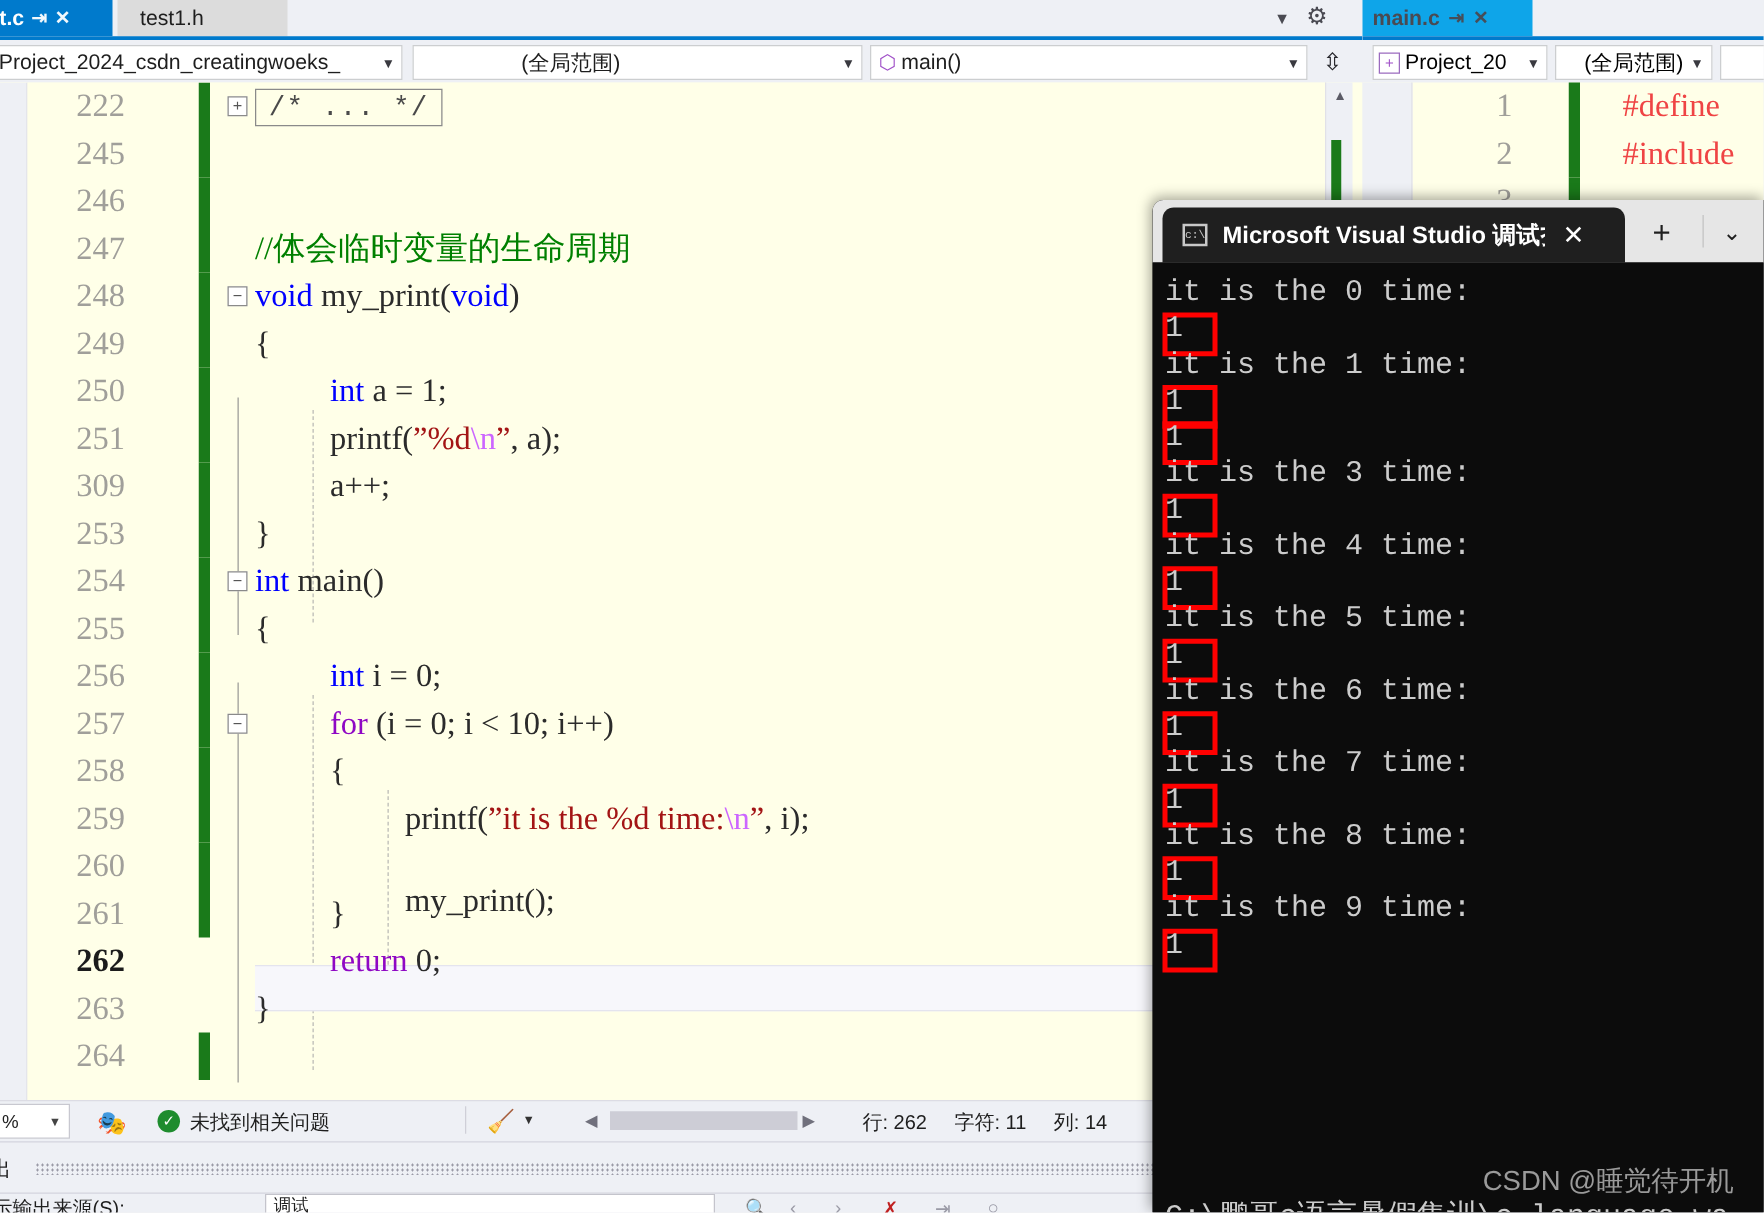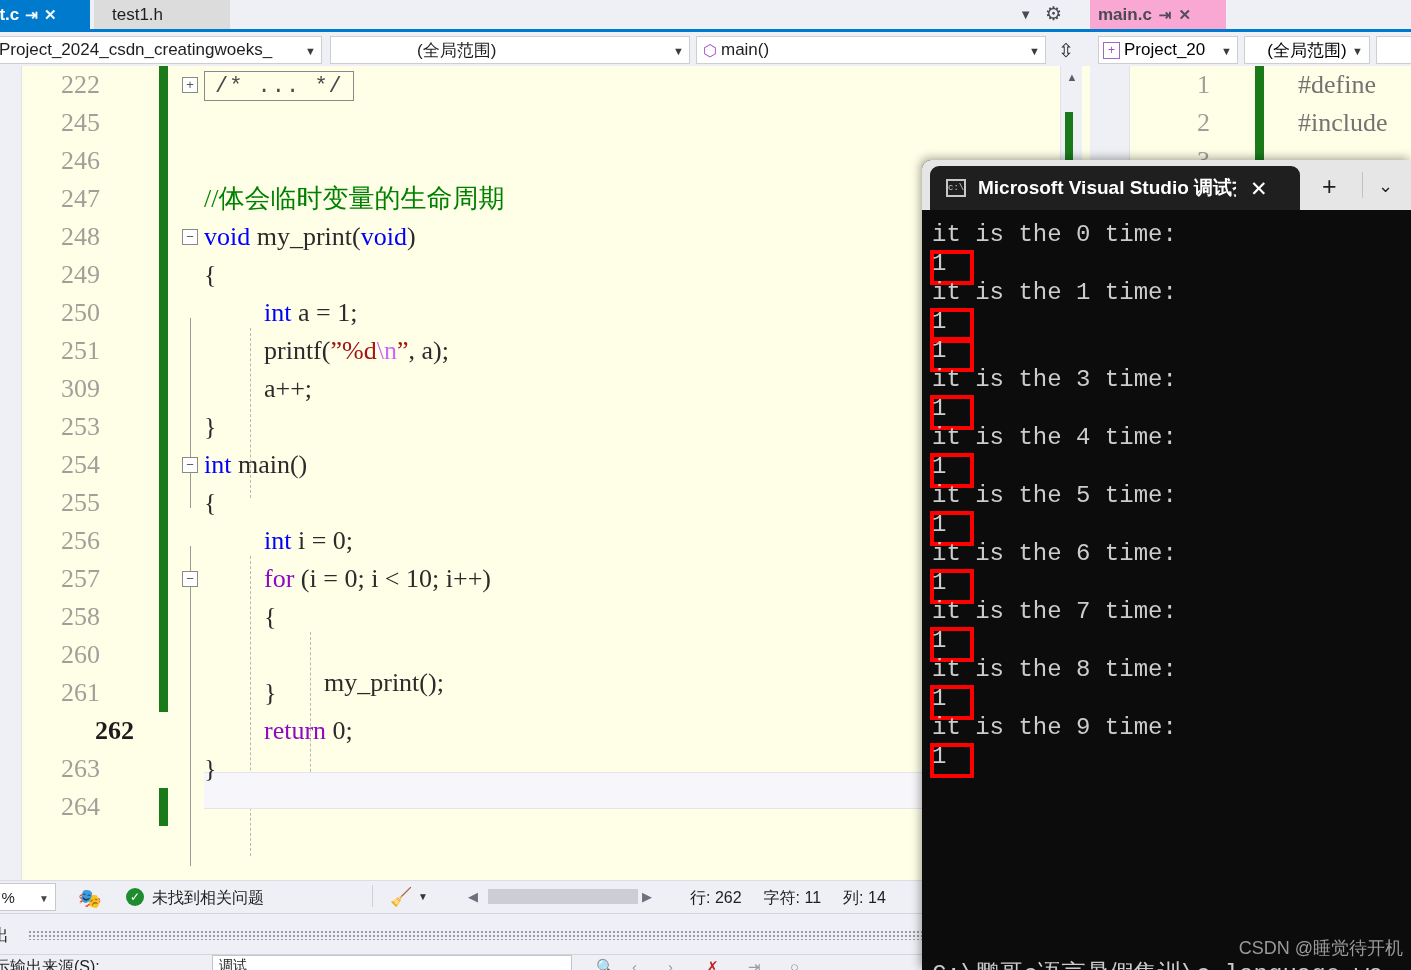--- a/index.html
+++ b/index.html
@@ -107,21 +107,21 @@
     font-size: 26px;
     color: #2b2b2b;
   }
   .ln {
     position: absolute; left: 0; width: 78px;
     text-align: right;
     color: #a09f9a;
     font-family: "Liberation Serif", serif;
     font-size: 26px;
   }
-  .ln.current { color: #1c1c1c; font-weight: bold; margin-left: 34px; }
+  .ln.current { color: #1c1c1c; font-weight: bold; }
   .changebar {
     position: absolute; left: 137px; width: 9px; height: 38px;
     background: #1a7a1a;
   }
   .txt {
     position: absolute; left: 182px;
     white-space: pre;
   }
   .kw      { color: #0000ff; }
   .kw2     { color: #8f08c4; text-align: right; }
@@ -237,21 +237,21 @@
   }
   .dock-ico { position: absolute; top: 3px; font-size: 15px; color: #9a9aa6; }
 
   
   #right-pane {
     position: absolute; left: 1090px; top: 0; width: 321px; height: 970px;
     background: #eef0f5;
   }
   #right-tab {
     position: absolute; left: 0; top: 0; height: 29px; width: 136px;
-    background: #f9a8d4; color: #4a4a52;
+    background: #0ea5e9; color: #4a4a52;
     display: flex; align-items: center; gap: 7px;
     padding: 0 8px; font-size: 17px; font-weight: bold;
   }
   #right-navbar {
     position: absolute; left: 0; top: 29px; width: 321px; height: 37px;
     background: #eef0f5; border-top: 3px solid #007acc;
   }
   #r-combo-project {
     position: absolute; left: 8px; top: 4px; width: 140px; height: 28px;
     background: #fff; border: 1px solid #ccced0;
@@ -281,21 +281,21 @@
   #right-editor .r-margin {
     position: absolute; left: 0; top: 0; width: 40px; height: 96px;
     background: #eef0f5; border-right: 1px solid #e1e1e8;
   }
   .r-line {
     position: relative; height: 38px; line-height: 38px;
     font-family: "Liberation Serif", serif; font-size: 26px;
   }
   .r-ln { position: absolute; left: 40px; width: 80px; text-align: right; color: #a09f9a; }
   .r-bar { position: absolute; left: 165px; width: 9px; height: 38px; background: #1a7a1a; }
-  .r-txt { position: absolute; left: 208px; color: #737373; white-space: pre; }
+  .r-txt { position: absolute; left: 208px; color: #ef4444; white-space: pre; }
   #right-bottom-fill {
     position: absolute; left: 0; top: 162px; width: 321px; height: 808px;
     background: #eef0f5;
   }
 
   
   #console-win {
     position: absolute; left: 922px; top: 160px; width: 489px; height: 810px;
     background: #0c0c0c;
     border-radius: 9px 0 0 0;
@@ -359,22 +359,22 @@
   }
   .cline.boxed > span { position: relative; }
   #console-footer {
     position: absolute; left: 10px; top: 690px;
     font-family: "Liberation Mono", monospace;
     font-size: 24px; color: #cccccc;
     white-space: pre;
     line-height: 30px;
   }
   #csdn-watermark {
-    position: absolute; right: 8px; bottom: 10px;
-    color: #9a9a9a; font-size: 18px;
+    position: absolute; right: 24px; bottom: 10px;
+    color: #9a9a9a; font-size: 22px;
     font-family: "Liberation Sans", sans-serif;
   }
 </style>
 </head>
 <body>
 
 <div id="app">
 
   <div id="left-pane">
 
@@ -429,20 +429,21 @@
             <div class="code-line"><span class="ln">249</span><span class="changebar"></span><span class="txt" style="left: 182px;">{</span></div>
             <div class="code-line"><span class="ln">250</span><span class="changebar"></span><span class="txt" style="left: 242px;"><span class="kw">int</span> <span class="ident">a</span> = 1;</span></div>
             <div class="code-line"><span class="ln">251</span><span class="changebar"></span><span class="txt" style="left: 242px;"><span class="ident">printf</span>(<span class="str">”</span><span class="str">%d</span><span class="esc">\n</span><span class="str">”</span>, <span class="ident">a</span>);</span></div>
             <div class="code-line"><span class="ln">309</span><span class="changebar"></span><span class="txt" style="left: 242px;"><span class="ident">a</span>++;</span></div>
             <div class="code-line"><span class="ln">253</span><span class="changebar"></span><span class="txt" style="left: 182px;">}</span></div>
             <div class="code-line"><span class="ln">254</span><span class="changebar"></span><span class="outline-glyph">−</span><span class="txt" style="left: 182px;"><span class="kw">int</span> <span class="ident">main</span>()</span></div>
             <div class="code-line"><span class="ln">255</span><span class="changebar"></span><span class="txt" style="left: 182px;">{</span></div>
             <div class="code-line"><span class="ln">256</span><span class="changebar"></span><span class="txt" style="left: 242px;"><span class="kw">int</span> <span class="ident">i</span> = 0;</span></div>
             <div class="code-line"><span class="ln">257</span><span class="changebar"></span><span class="outline-glyph">−</span><span class="txt" style="left: 242px;"><span class="kw2">for</span> (<span class="ident">i</span> = 0; <span class="ident">i</span> &lt; 10; <span class="ident">i</span>++)</span></div>
             <div class="code-line"><span class="ln">258</span><span class="changebar"></span><span class="txt" style="left: 242px;">{</span></div>
+            <div class="code-line"><span class="ln">259</span><span class="changebar"></span><span class="txt" style="left: 302px;"><span class="ident">printf</span>(<span class="str">”</span><span class="str">it is the %d time:</span><span class="esc">\n</span><span class="str">”</span>, <span class="ident">i</span>);</span></div>
             <div class="code-line"><span class="ln">260</span><span class="changebar"></span><span class="txt" style="left: 302px; margin-top: 28px;"><span class="ident">my_print</span>();</span></div>
             <div class="code-line"><span class="ln">261</span><span class="changebar"></span><span class="txt" style="left: 242px;">}</span></div>
             <div class="code-line"><span class="ln current">262</span><span class="txt" style="left: 242px;"><span class="kw2">return</span> 0;</span></div>
             <div class="code-line"><span class="ln">263</span><span class="txt" style="left: 182px;">}</span></div>
             <div class="code-line"><span class="ln">264</span><span class="changebar"></span></div>
           </div>
       </div>
     </div>
 
     <div id="v-scroll">

